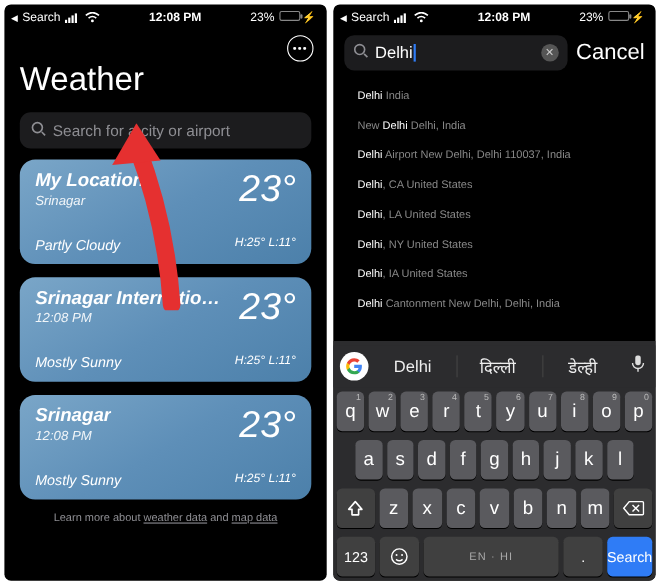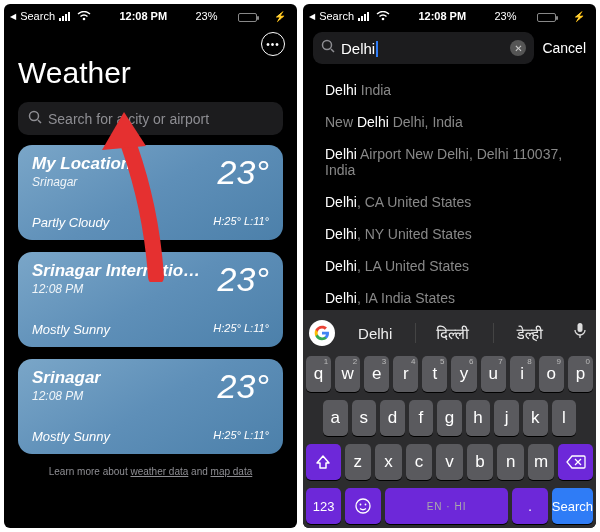--- a/index.html
+++ b/index.html
@@ -26,21 +26,21 @@
   
   .status {
     display: flex;
     align-items: center;
     justify-content: space-between;
     font-size: 11px;
     padding: 4px 10px 0 6px;
     height: 20px;
   }
   .status-left { display: flex; align-items: center; gap: 4px; }
-  .status-right { display: flex; align-items: flex-end; gap: 20px; }
+  .status-right { display: flex; align-items: flex-start; gap: 4px; }
   .battery {
     width: 19px; height: 9px; border: 1px solid #888; border-radius: 2px;
     position: relative;
   }
   .battery::after { content:""; position:absolute; right:-3px; top:2px; width:2px; height:4px; background:#888; border-radius:1px;}
   .battery-fill { height:100%; background:#34c759; border-radius:1px 0 0 1px;}
   .bolt { color:#34c759; font-size:10px; margin-left:-2px;}
   .tri { font-size:8px; }
   
   .more-btn {
@@ -83,22 +83,22 @@
     display:flex; align-items:center; gap:8px; padding:8px 10px 6px 10px;
   }
   .searchtop .field {
     flex:1; background:#1c1c1e; border-radius:9px; height:32px;
     display:flex; align-items:center; padding:0 8px; gap:6px;
   }
   .searchtop .typed { color:#fff; font-size:15px; position:relative; }
   .cursor { display:inline-block; width:2px; height:16px; background:#2f7cf6; vertical-align:-3px; margin-left:1px;}
   .clear-ic { width:16px; height:16px; background:#555; border-radius:50%;
     display:flex; align-items:center; justify-content:center; color:#ccc; font-size:10px;}
-  .cancel { color:#fff; font-size:14px; }
-  .results { padding: 4px 0 0 0; font-size: 14px; }
+  .cancel { color:#fff; font-size:20px; }
+  .results { padding: 4px 0 0 0; font-size: 10px; }
   .result { padding: 8px 16px 8px 22px; color:#888; }
   .result .hl { color:#fff; }
   
   .kb {
     position:absolute; bottom:0; left:0; right:0; background:#2c2c2e;
     padding-top:4px;
   }
   .sugrow {
     display:flex; align-items:center; height:38px; padding:0 6px; gap:4px;
     background:#2c2c2e;
@@ -108,21 +108,21 @@
   .sug { flex:1; text-align:center; color:#eee; font-size:15px; }
   .sug + .sug { border-left:1px solid #444;text-align:center; }
   .mic { width:20px; text-align:center; color:#ddd;}
   .krow { display:flex; gap:4px; padding:4px 3px; }
   .key {
     flex:1; background:#5a5a5e; height:36px; border-radius:5px;
     display:flex; align-items:center; justify-content:center;
     font-size:17px; color:#fff;
     box-shadow: 0 1px 0 #000;
   }
-  .key.dark { background:#6d28d9; }
+  .key.dark { background:#404040; }
   .key.search { background:#2f7cf6; font-size:14px;}
   .superscript { position:relative; }
   .superscript sup { position:absolute; top:1px; right:3px; font-size:8px; color:#bbb;}
   .krow2 { padding-left:20px; padding-right:20px; }
   .krow3 .key.dark:first-child, .krow3 .key.dark:last-child { flex:1.3; }
   .krow4 .key { font-size:13px; }
   .krow4 .space { flex:3.5; font-size:10px; color:#aaa; letter-spacing:1px;}
   .glyph-svg { display:block; }
 </style>
 </head>
@@ -272,23 +272,23 @@
       <span class="clear-ic">✕</span>
     </div>
     <span class="cancel">Cancel</span>
   </div>
 
   <div class="results">
     <div class="result"><span class="hl">Delhi</span><span> India</span></div>
     <div class="result"><span>New </span><span class="hl">Delhi</span><span> Delhi, India</span></div>
     <div class="result"><span class="hl">Delhi</span><span> Airport New Delhi, Delhi 110037, India</span></div>
     <div class="result"><span class="hl">Delhi</span><span>, CA United States</span></div>
+    <div class="result"><span class="hl">Delhi</span><span>, LA United States</span></div>
     <div class="result"><span class="hl">Delhi</span><span>, NY United States</span></div>
-    <div class="result"><span class="hl">Delhi</span><span>, LA United States</span></div>
-    <div class="result"><span class="hl">Delhi</span><span>, IA India States</span></div>
+    <div class="result"><span class="hl">Delhi</span><span>, IA United States</span></div>
     <div class="result"><span class="hl">Delhi</span><span> Cantonment New Delhi, Delhi, India</span></div>
   </div>
 
   <div class="kb">
     <div class="sugrow">
       <span class="gcircle">
         <svg width="16" height="16" viewBox="0 0 48 48">
             <path fill="#4285F4" d="M45 24.5c0-1.6-.1-3.1-.4-4.5H24v8.5h11.8c-.5 2.8-2 5.1-4.4 6.7v5.6h7.1C42.6 37 45 31.3 45 24.5z"></path>
             <path fill="#34A853" d="M24 46c6 0 11-2 14.6-5.2l-7.1-5.6c-2 1.3-4.5 2.1-7.5 2.1-5.8 0-10.7-3.9-12.4-9.2H4.3v5.8C7.9 41 15.4 46 24 46z"></path>
             <path fill="#FBBC05" d="M11.6 28.1c-.5-1.3-.7-2.7-.7-4.1s.3-2.8.7-4.1v-5.8H4.3C2.8 17.1 2 20.5 2 24s.8 6.9 2.3 9.9l7.3-5.8z"></path>

